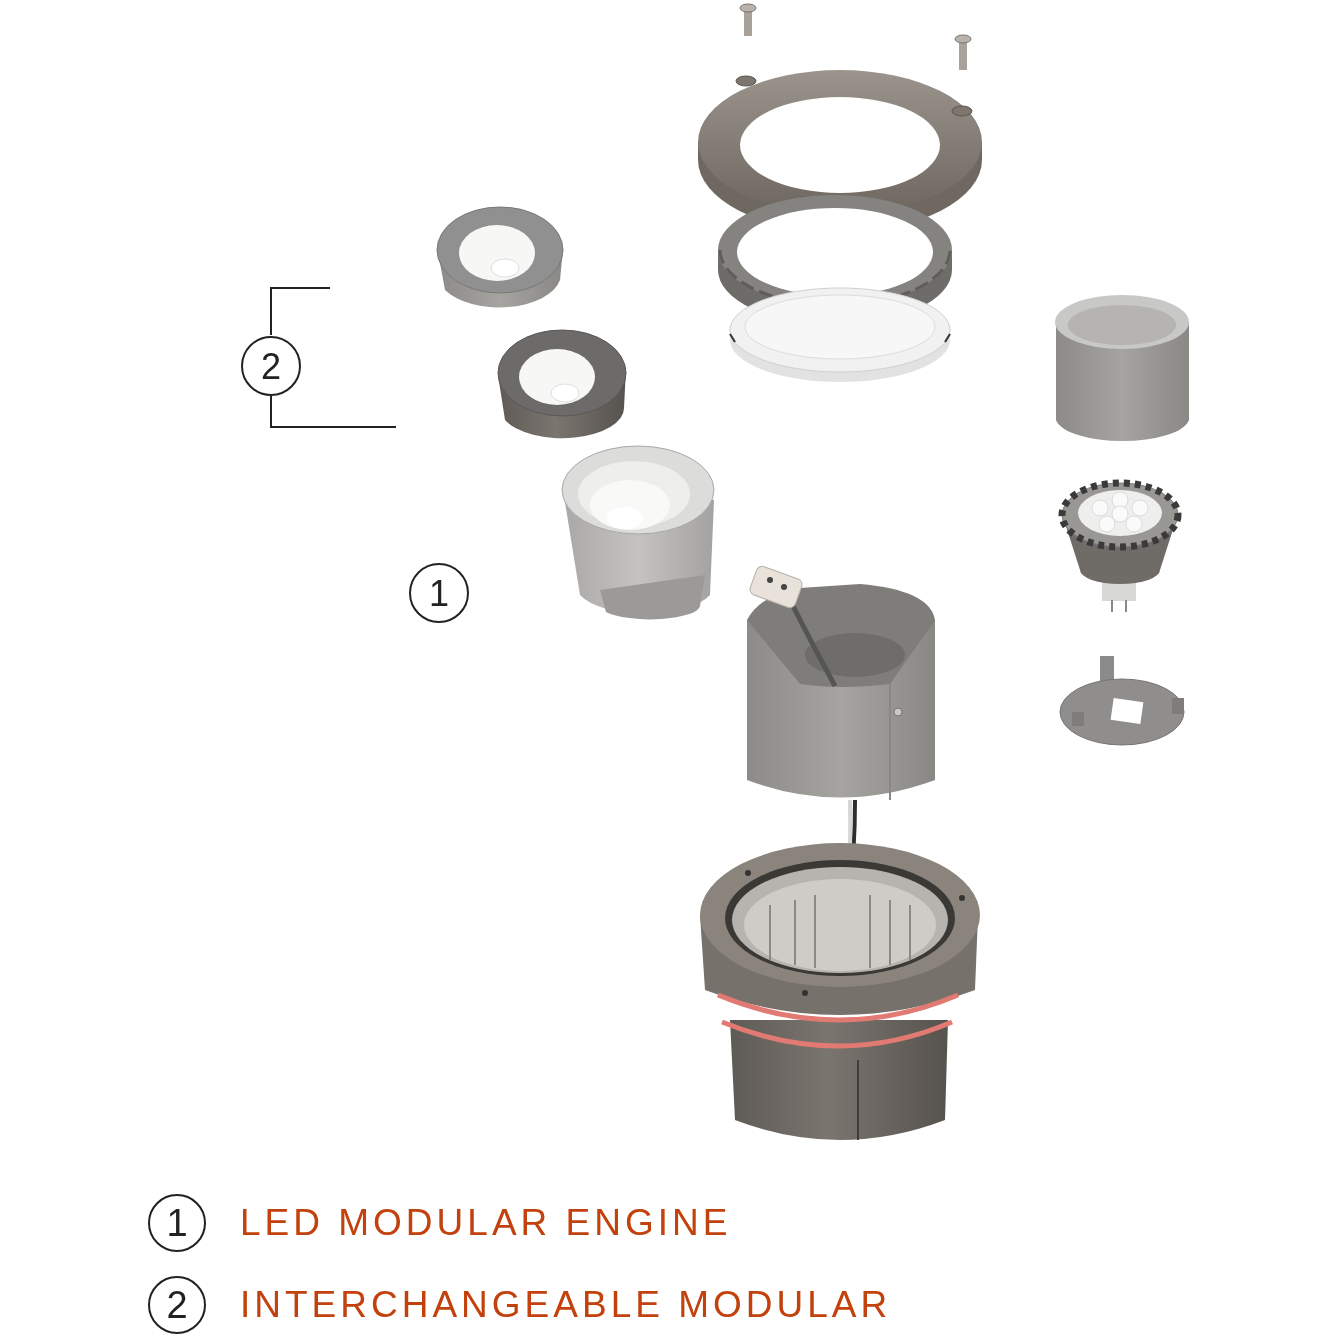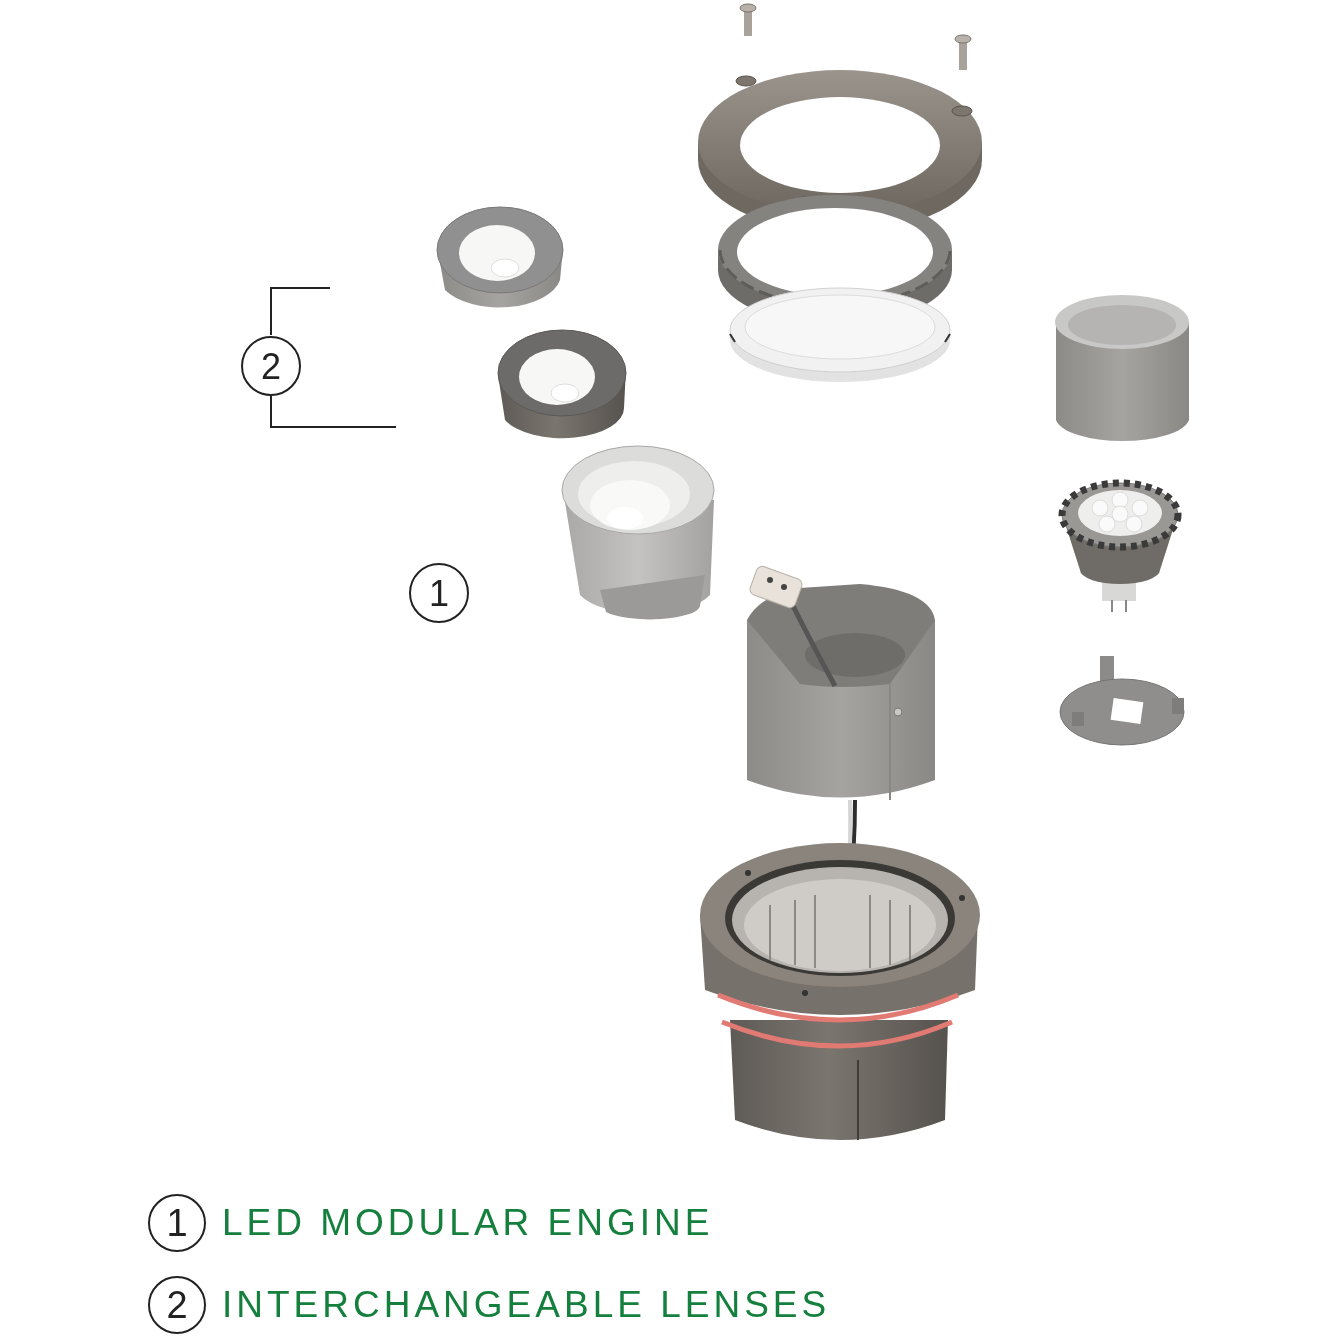--- a/index.html
+++ b/index.html
@@ -1,21 +1,21 @@
 <!DOCTYPE html>
 <html><head>
 <meta charset="utf-8">
 <style>
   html, body { margin:0; padding:0; background:#ffffff; }
   body { width:1336px; height:1336px; position:relative; overflow:hidden; font-family:"Liberation Sans", sans-serif; }
   #diagram { position:absolute; left:0; top:0; width:1336px; height:1336px; }
   .legend-row { position:absolute; left:148px; display:flex; align-items:center; }
   .legend-circle { width:58px; height:58px; border:2px solid #222; border-radius:50%; box-sizing:border-box;
                    display:flex; align-items:center; justify-content:center; font-size:38px; color:#222; line-height:1; }
-  .legend-label { margin-left:16px; font-size:37px; letter-spacing:4px; color:#15803d; white-space:nowrap; }
+  .legend-label { margin-left:34px; font-size:37px; letter-spacing:4px; color:#c2410c; white-space:nowrap; }
   .callout-text { font-family:"Liberation Sans", sans-serif; font-size:36px; fill:#222; }
 </style>
 </head>
 <body>
 
 <svg id="diagram" viewBox="0 0 1336 1336" xmlns="http://www.w3.org/2000/svg">
   <defs>
     <linearGradient id="gDark" x1="0" x2="1" y1="0" y2="0">
       <stop offset="0" stop-color="#5e5a55"></stop>
         <stop offset="0.45" stop-color="#7a756f"></stop>
@@ -180,14 +180,14 @@
     <line x1="858" y1="1060" x2="858" y2="1140" stroke="#3f3c39" stroke-width="2"></line>
   </g>
 </svg>
 
 <div class="legend-row" style="top:1194px;">
   <div class="legend-circle">1</div>
   <div class="legend-label">LED MODULAR ENGINE</div>
 </div>
 <div class="legend-row" style="top:1276px;">
   <div class="legend-circle">2</div>
-  <div class="legend-label">INTERCHANGEABLE LENSES</div>
+  <div class="legend-label">INTERCHANGEABLE MODULAR</div>
 </div>
 
 </body></html>

